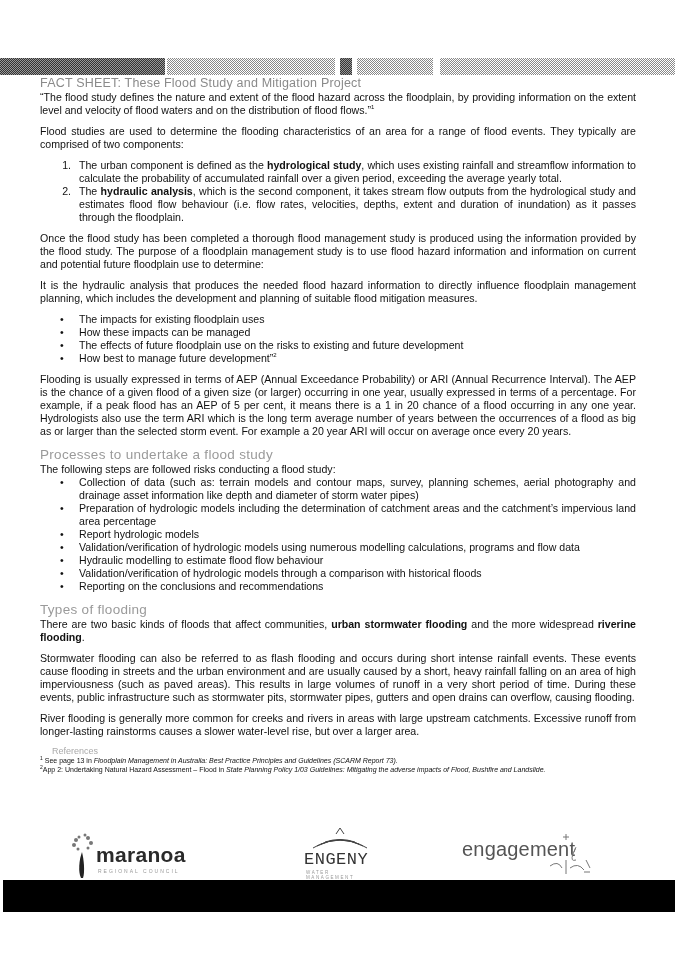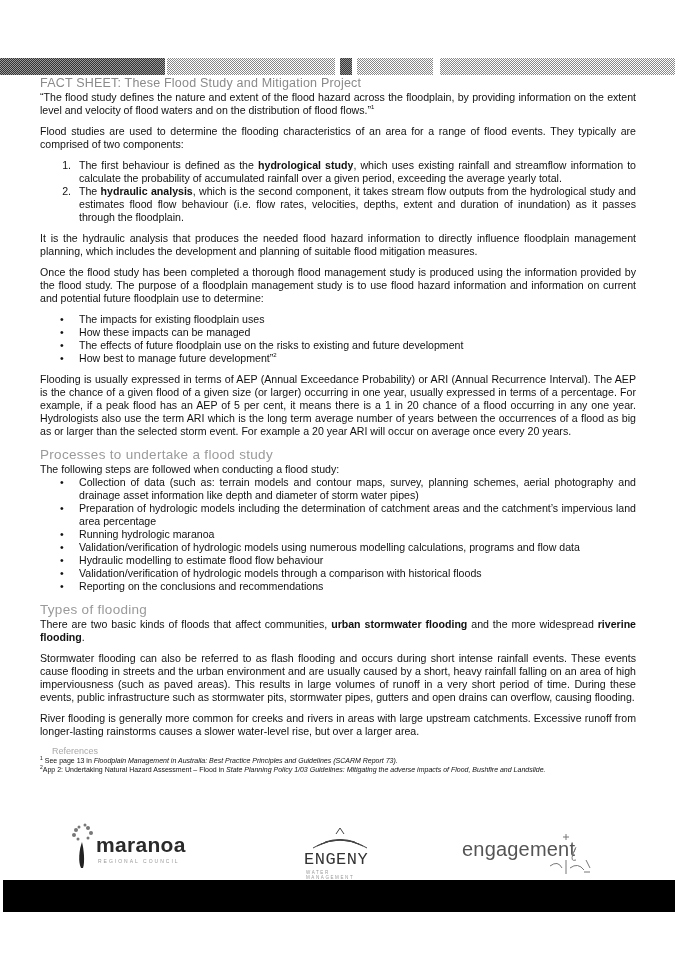--- a/index.html
+++ b/index.html
@@ -40,61 +40,61 @@
   <div class="seg light" style="left:440px;width:235px"></div>
 </div>
 
 <div class="content">
   <div class="h-fact">FACT SHEET: These Flood Study and Mitigation Project</div>
 
   <p><span>“The flood study defines the nature and extent of the flood hazard across the floodplain, by providing information on the extent level and velocity of flood waters and on the distribution of flood flows.”</span><sup>1</sup></p>
 
   <p class="nogap">Flood studies are used to determine the flooding characteristics of an area for a range of flood events. They typically are comprised of two components:</p>
   <ol style="margin-top:8px">
-    <li><span class="marker">1.</span><span>The first behaviour is defined as the </span><b>hydrological study</b><span>, which uses existing rainfall and streamflow information to calculate the probability of accumulated rainfall over a given period, exceeding the average yearly total.</span></li>
+    <li><span class="marker">1.</span><span>The urban component is defined as the </span><b>hydrological study</b><span>, which uses existing rainfall and streamflow information to calculate the probability of accumulated rainfall over a given period, exceeding the average yearly total.</span></li>
     <li><span class="marker">2.</span><span>The </span><b>hydraulic analysis</b><span>, which is the second component, it takes stream flow outputs from the hydrological study and estimates flood flow behaviour (i.e. flow rates, velocities, depths, extent and duration of inundation) as it passes through the floodplain.</span></li>
   </ol>
 
+  <p>Once the flood study has been completed a thorough flood management study is produced using the information provided by the flood study. The purpose of a floodplain management study is to use flood hazard information and information on current and potential future floodplain use to determine:</p>
   <p>It is the hydraulic analysis that produces the needed flood hazard information to directly influence floodplain management planning, which includes the development and planning of suitable flood mitigation measures.</p>
-  <p>Once the flood study has been completed a thorough flood management study is produced using the information provided by the flood study. The purpose of a floodplain management study is to use flood hazard information and information on current and potential future floodplain use to determine:</p>
 
   <ul>
     <li><span class="marker">•</span><span>The impacts for existing floodplain uses</span></li>
     <li><span class="marker">•</span><span>How these impacts can be managed</span></li>
     <li><span class="marker">•</span><span>The effects of future floodplain use on the risks to existing and future development</span></li>
     <li><span class="marker">•</span><span>How best to manage future development”</span><sup>2</sup></li>
   </ul>
 
   <p>Flooding is usually expressed in terms of AEP (Annual Exceedance Probability) or ARI (Annual Recurrence Interval). The AEP is the chance of a given flood of a given size (or larger) occurring in one year, usually expressed in terms of a percentage. For example, if a peak flood has an AEP of 5 per cent, it means there is a 1 in 20 chance of a flood occurring in any one year. Hydrologists also use the term ARI which is the long term average number of years between the occurrences of a flood as big as or larger than the selected storm event. For example a 20 year ARI will occur on average once every 20 years.</p>
 
   <div class="h-sec">Processes to undertake a flood study</div>
-  <p class="nogap">The following steps are followed when conducting a flood study:</p>
+  <p class="nogap">The following steps are followed risks conducting a flood study:</p>
   <ul>
     <li><span class="marker">•</span><span>Collection of data (such as: terrain models and contour maps, survey, planning schemes, aerial photography and drainage asset information like depth and diameter of storm water pipes)</span></li>
     <li><span class="marker">•</span><span>Preparation of hydrologic models including the determination of catchment areas and the catchment’s impervious land area percentage</span></li>
-    <li><span class="marker">•</span><span>Running hydrologic maranoa</span></li>
+    <li><span class="marker">•</span><span>Report hydrologic models</span></li>
     <li><span class="marker">•</span><span>Validation/verification of hydrologic models using numerous modelling calculations, programs and flow data</span></li>
     <li><span class="marker">•</span><span>Hydraulic modelling to estimate flood flow behaviour</span></li>
     <li><span class="marker">•</span><span>Validation/verification of hydrologic models through a comparison with historical floods</span></li>
     <li><span class="marker">•</span><span>Reporting on the conclusions and recommendations</span></li>
   </ul>
 
   <div class="h-sec">Types of flooding</div>
   <p><span>There are two basic kinds of floods that affect communities, </span><b>urban stormwater flooding</b><span> and the more widespread </span><b>riverine flooding</b><span>.</span></p>
   <p>Stormwater flooding can also be referred to as flash flooding and occurs during short intense rainfall events. These events cause flooding in streets and the urban environment and are usually caused by a short, heavy rainfall falling on an area of high imperviousness (such as paved areas). This results in large volumes of runoff in a very short period of time. During these events, public infrastructure such as stormwater pits, stormwater pipes, gutters and open drains can overflow, causing flooding.</p>
   <p class="nogap">River flooding is generally more common for creeks and rivers in areas with large upstream catchments. Excessive runoff from longer-lasting rainstorms causes a slower water-level rise, but over a larger area.</p>
 
   <div class="h-ref">References</div>
   <div class="fn"><sup>1</sup><span> See page 13 in </span><i>Floodplain Management in Australia: Best Practice Principles and Guidelines (SCARM Report 73).</i></div>
   <div class="fn"><sup>2</sup><span>App 2: Undertaking Natural Hazard Assessment – Flood in </span><i>State Planning Policy 1/03 Guidelines: Mitigating the adverse impacts of Flood, Bushfire and Landslide.</i></div>
 </div>
 
 <div class="logos">
 
-  <div class="logo" style="left:70px;top:0;width:120px;height:45px">
+  <div class="logo" style="left:70px;top:10px;width:120px;height:45px">
     <svg width="26" height="46" viewBox="0 0 26 46" style="position:absolute;left:0;top:0">
       <path d="M11 46 C8 40 9 28 12 20 C14 28 15 40 13 46 Z" fill="#222"></path>
       <g fill="#777">
         <circle cx="6" cy="8" r="2"></circle>
           <circle cx="4" cy="13" r="2"></circle>
           <circle cx="9" cy="5" r="1.5"></circle>
         <circle cx="18" cy="6" r="2"></circle>
           <circle cx="21" cy="11" r="2"></circle>
           <circle cx="15" cy="3" r="1.5"></circle>
         <circle cx="8" cy="17" r="1.5"></circle>

